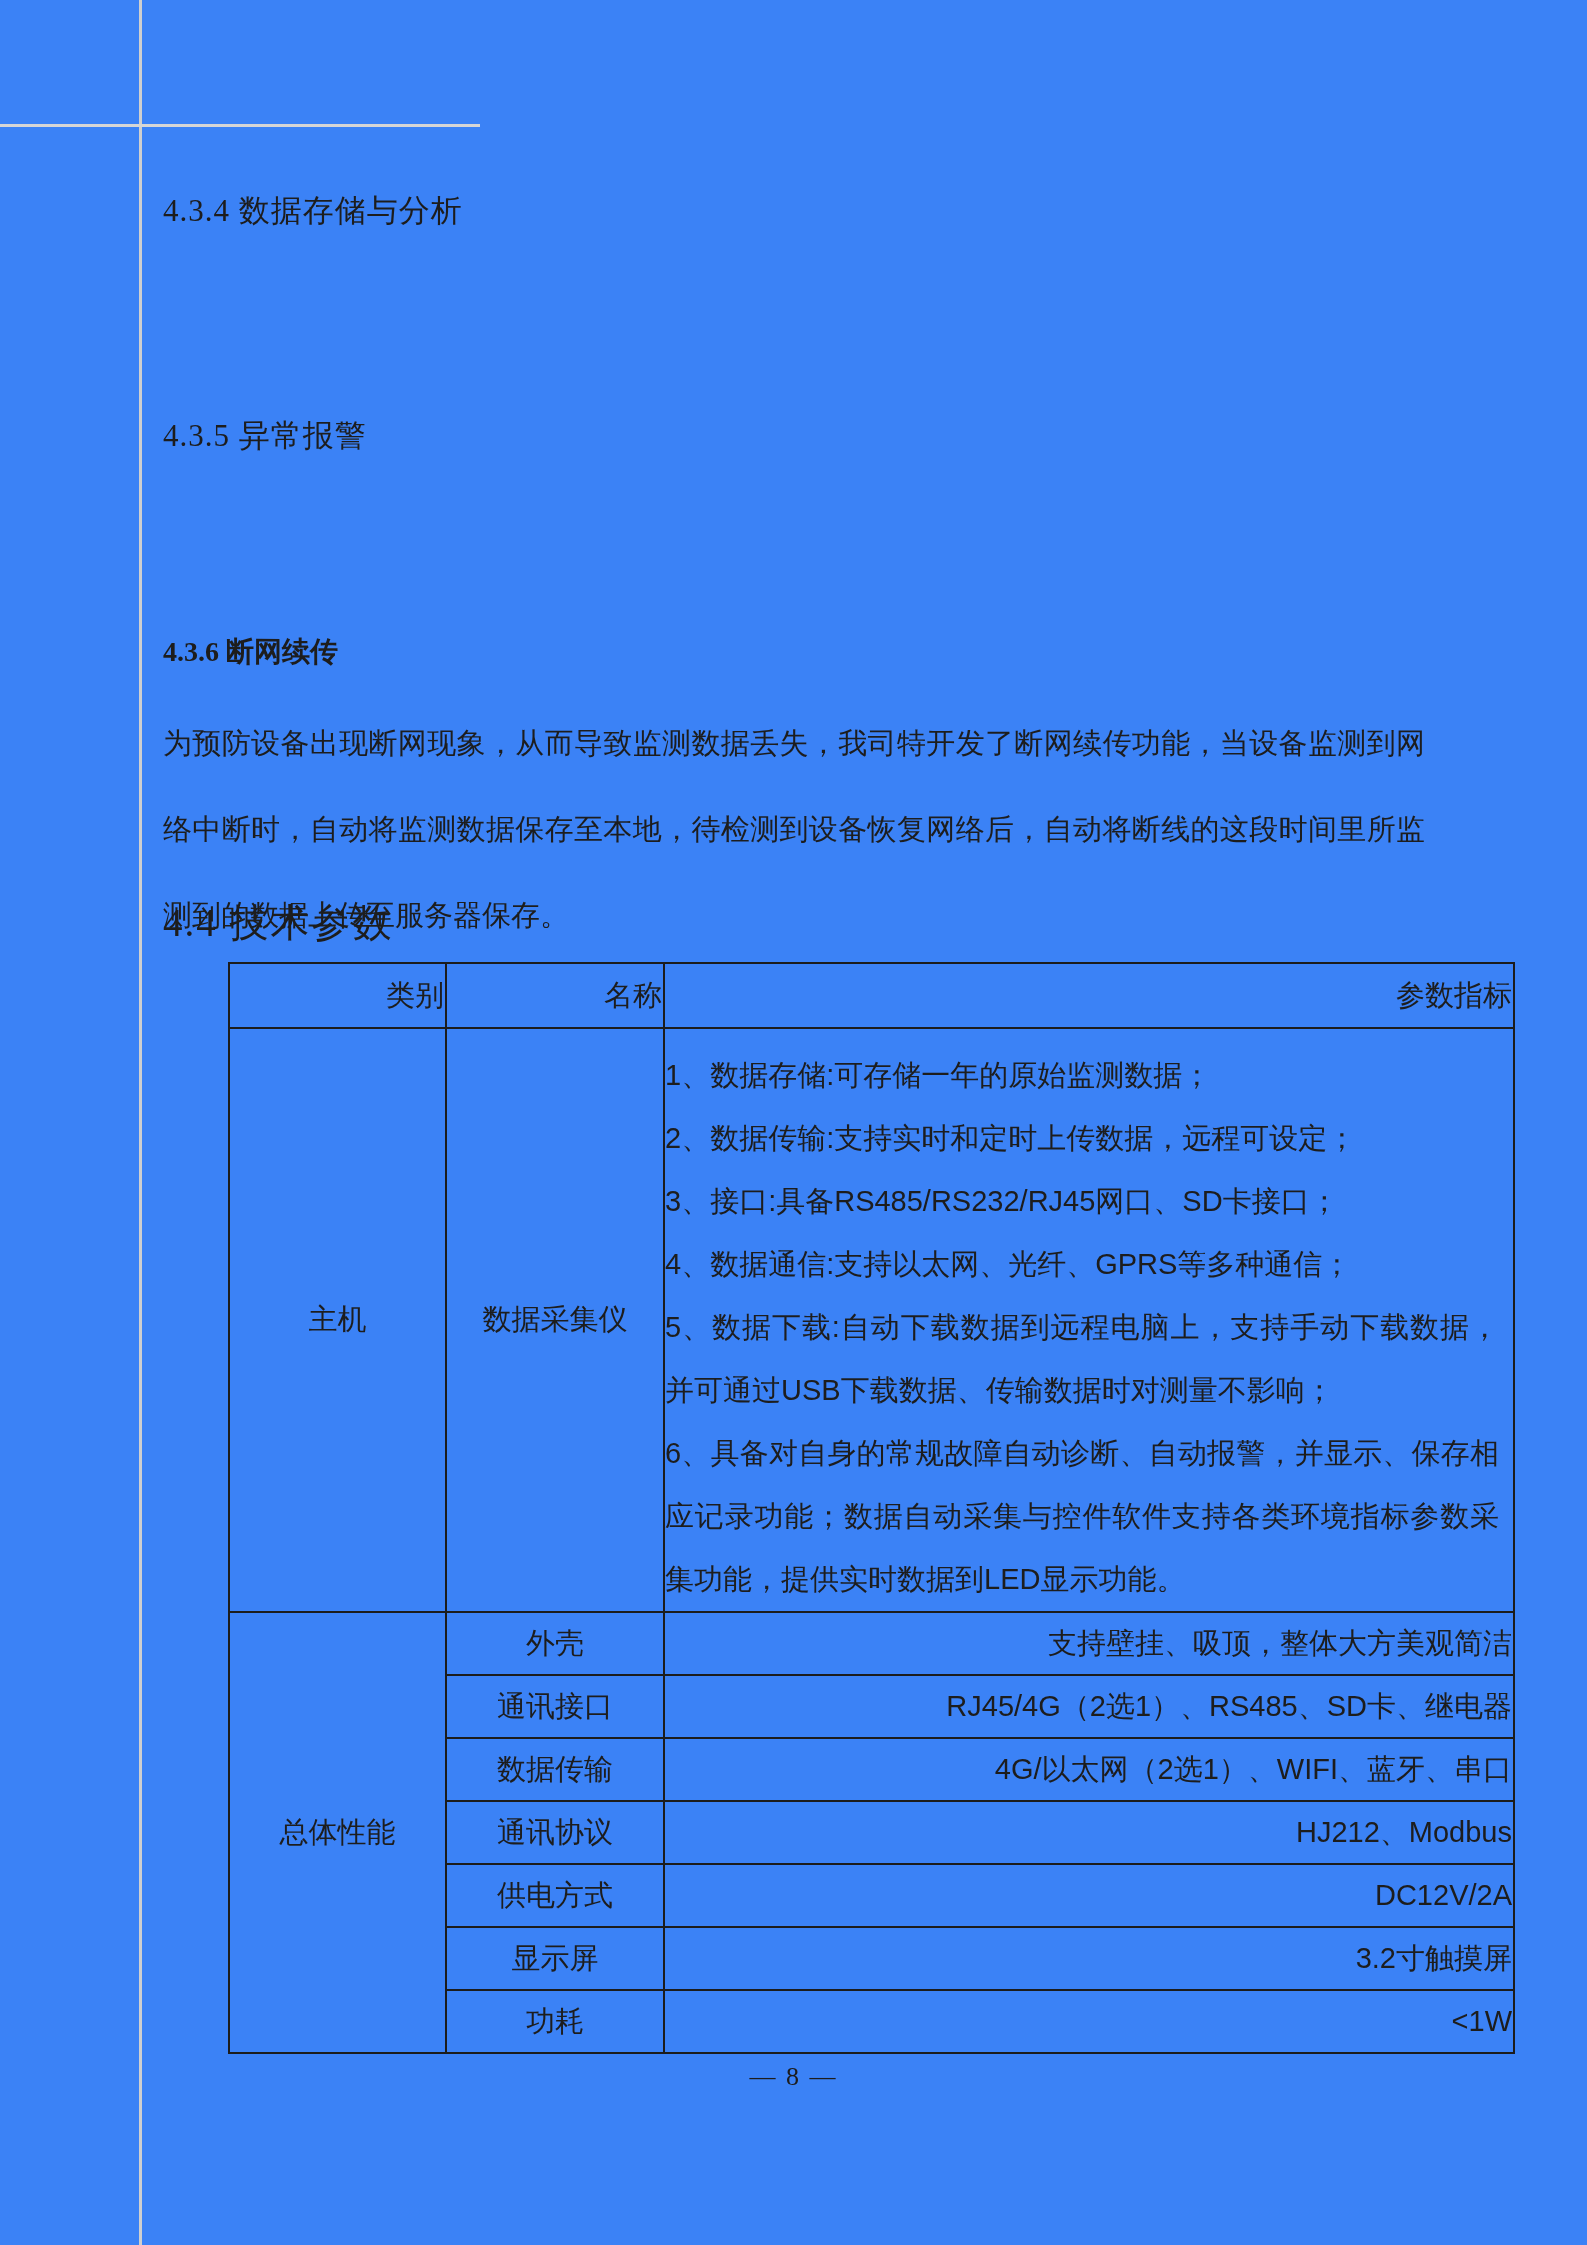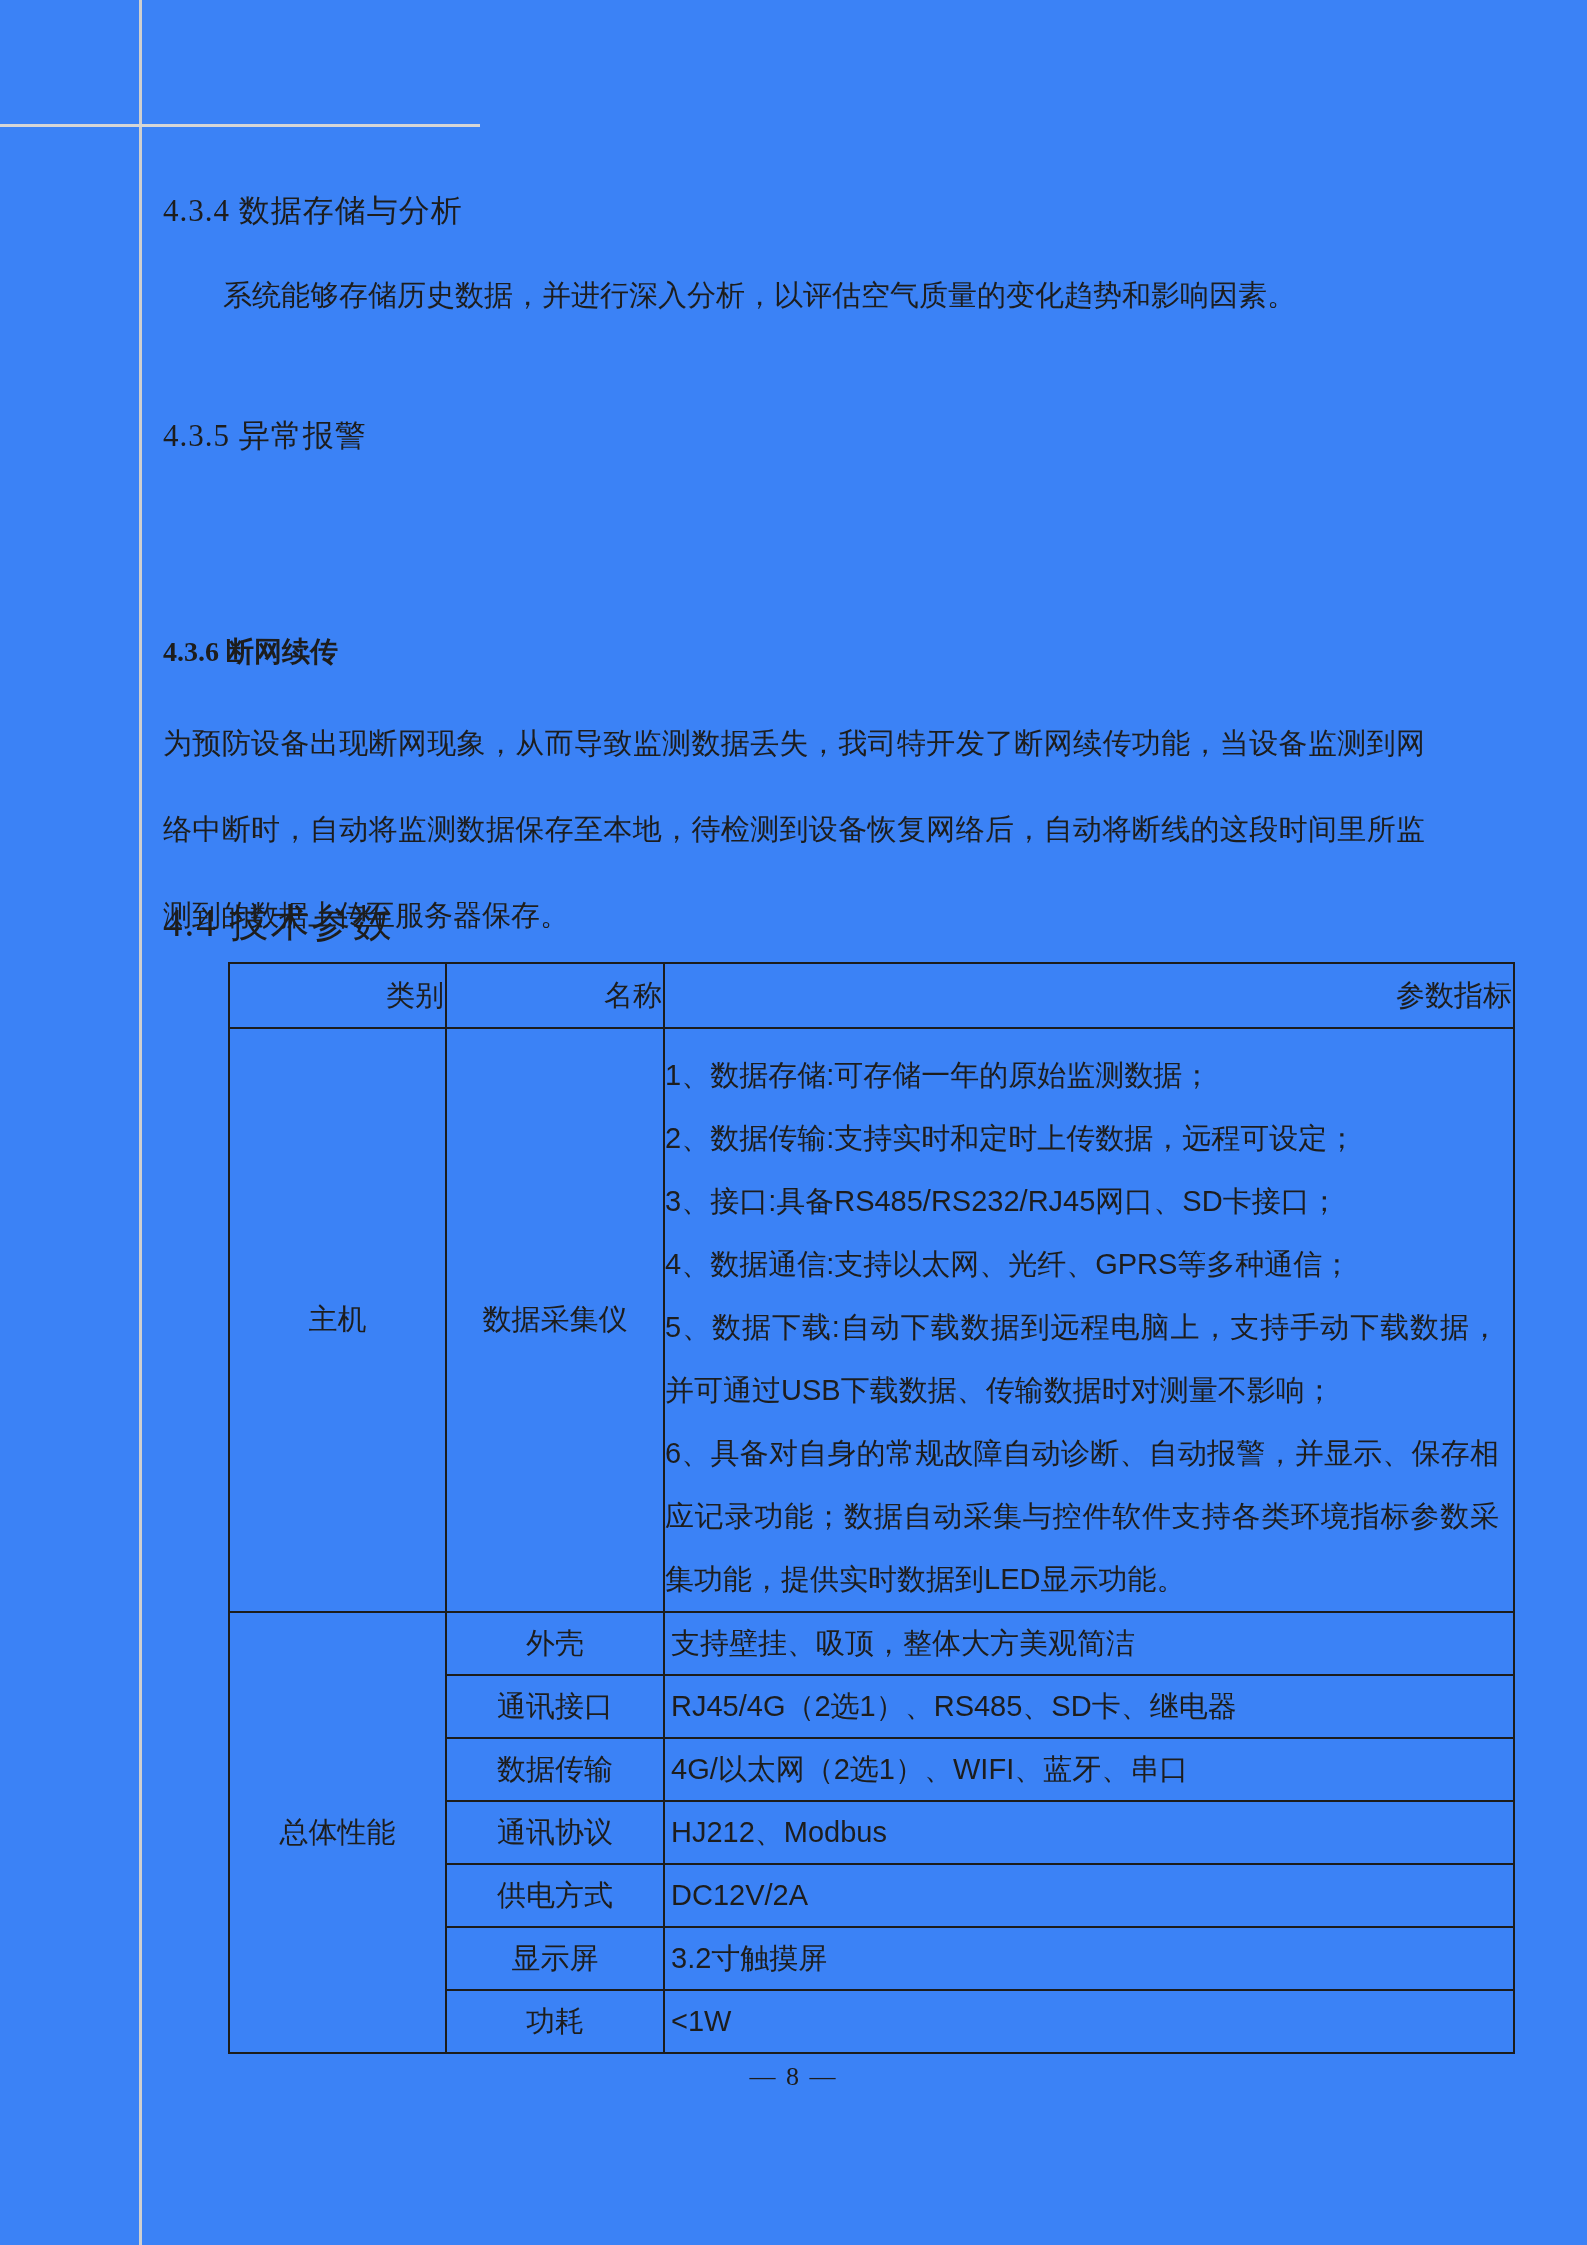--- a/index.html
+++ b/index.html
@@ -69,36 +69,36 @@
     font-family: "Liberation Sans", "DejaVu Sans", serif;
   }
   .param-item {
     line-height: 63px;
     text-align: justify; text-justify: inter-ideograph;
   }
   .spec-table .small-row { height: 63px; }
   .spec-table .value-cell {
     padding-left: 6px;
     font-family: "Liberation Sans", "DejaVu Sans", serif;
+    text-align: right;
   }
   .footer {
     position: absolute; left: 0; top: 2062px; width: 1587px;
     text-align: center; font-size: 26px; letter-spacing: 2px;
   }
 </style>
 </head>
 <body>
 
 <div class="page">
 
   <div class="scan-line-v"></div>
   <div class="scan-line-h"></div>
 
   <div class="h3" id="h434">4.3.4 数据存储与分析</div>
-  <div class="para indent" id="p434">系统能够存储历史数据，并进行深入分析，以评估空气质量的变化趋势和影响因素。</div>
 
   <div class="h3" id="h435">4.3.5 异常报警</div>
 
   <div class="h3 bold" id="h436">4.3.6 断网续传</div>
   <div class="para wide-leading" id="p436">为预防设备出现断网现象，从而导致监测数据丢失，我司特开发了断网续传功能，当设备监测到网络中断时，自动将监测数据保存至本地，待检测到设备恢复网络后，自动将断线的这段时间里所监测到的数据上传至服务器保存。</div>
 
   <div class="h2" id="h44">4.4 技术参数</div>
 
   <table class="spec-table">
     <colgroup>

